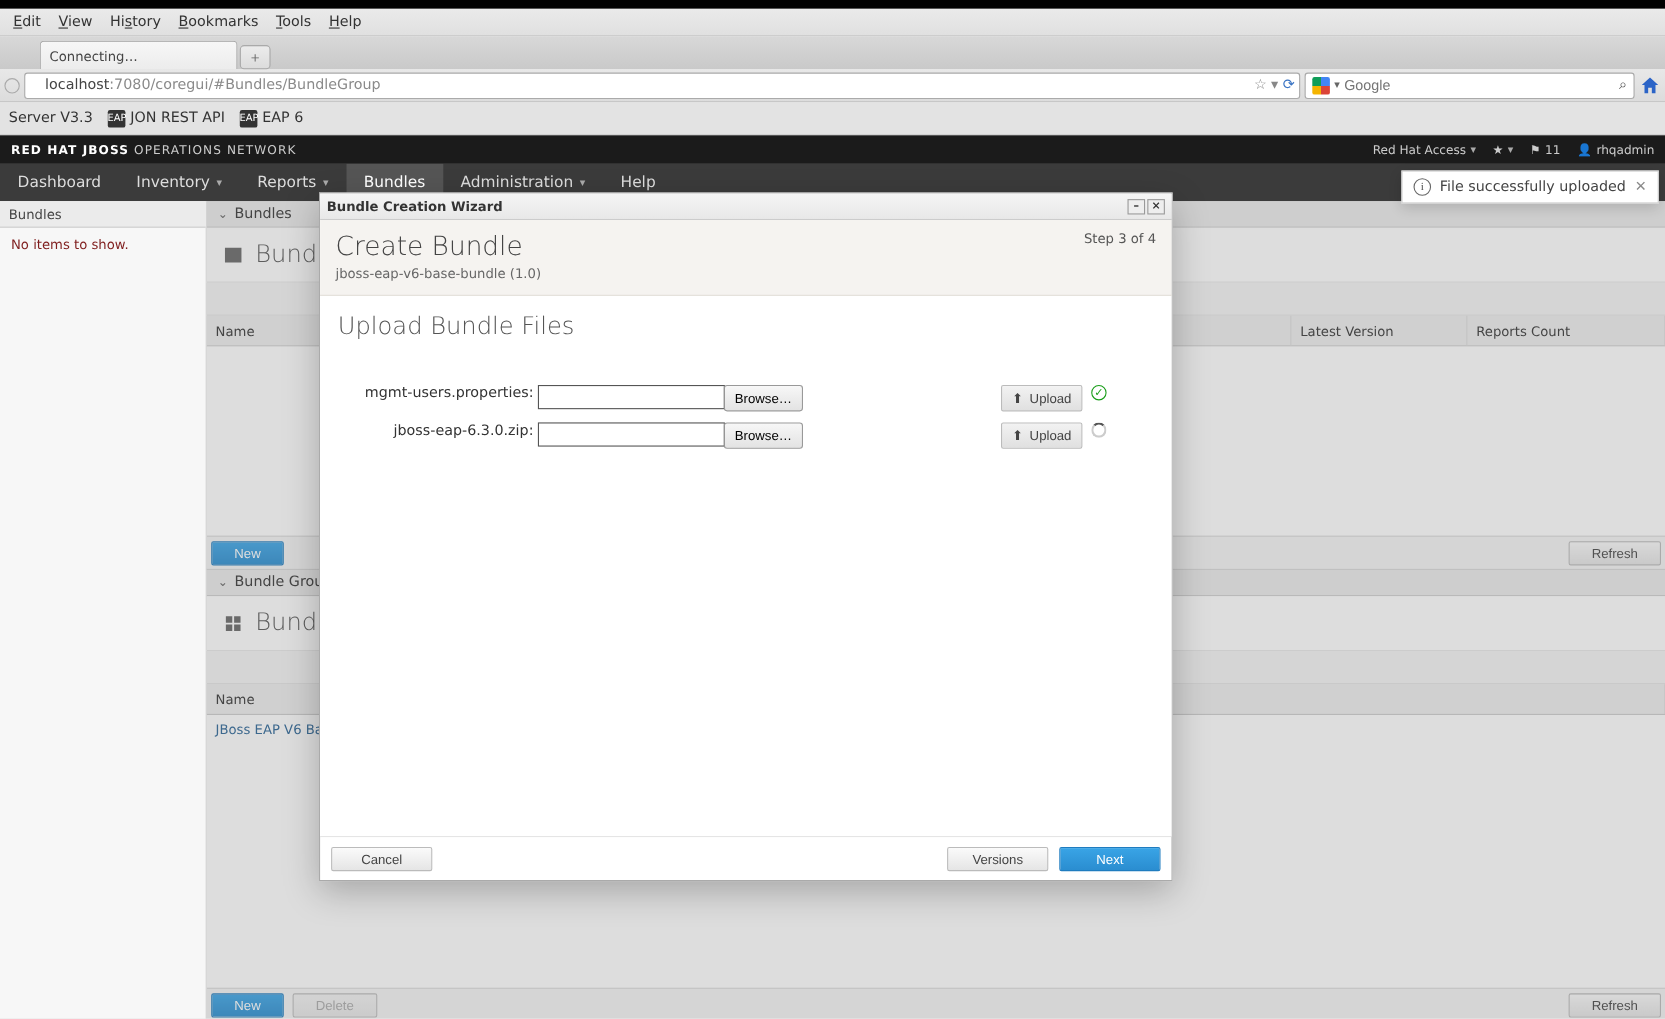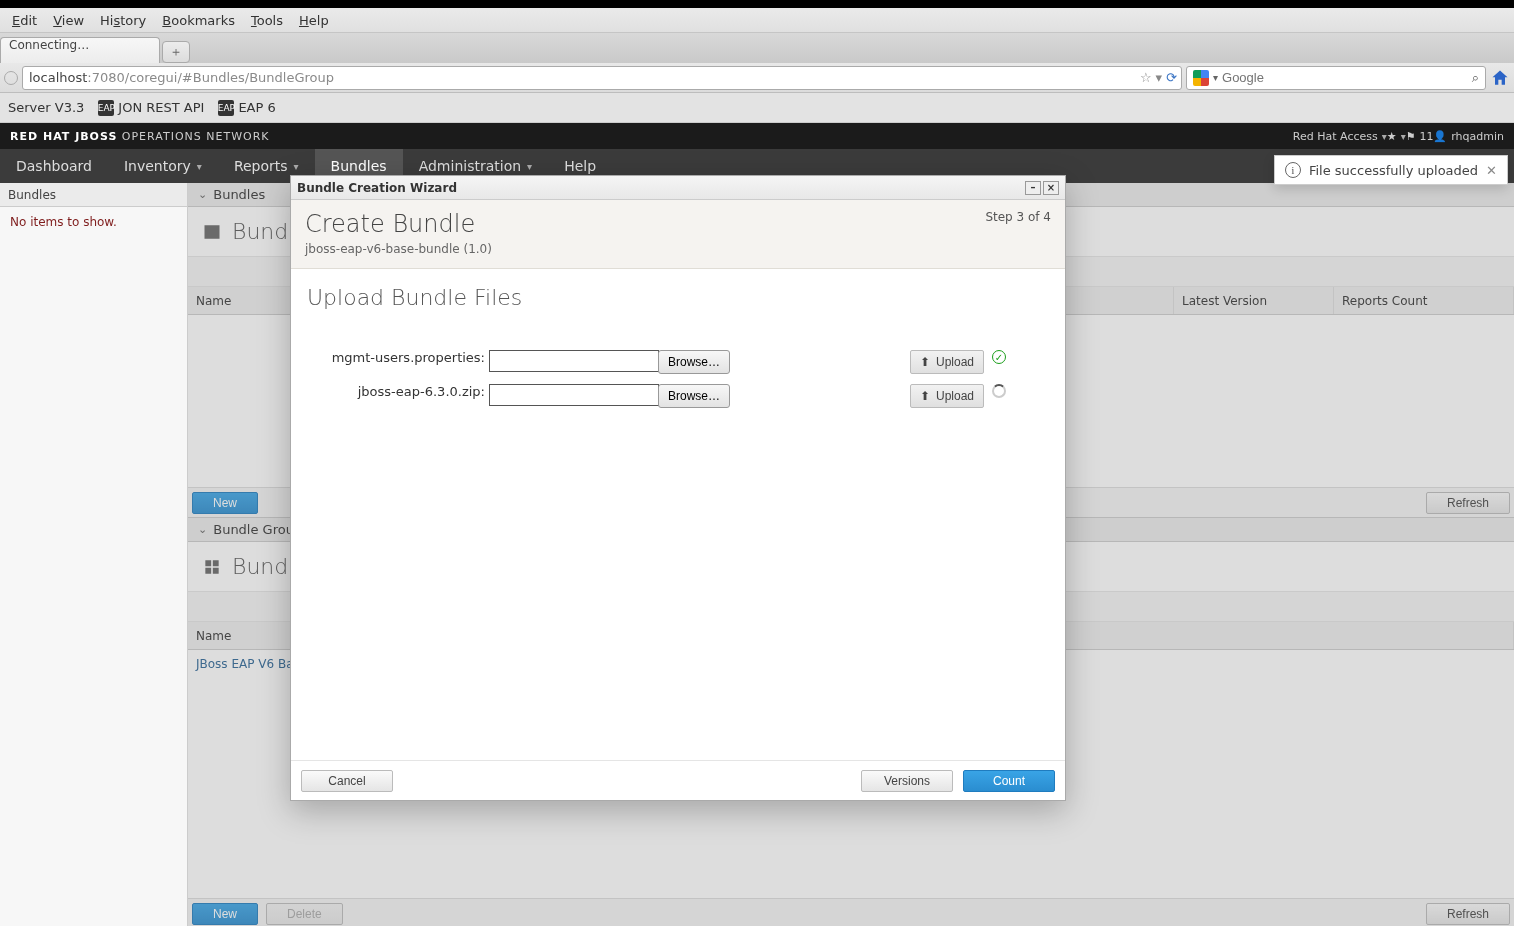--- a/index.html
+++ b/index.html
@@ -29,29 +29,29 @@
   .menuitem { padding: 0 8px; font-size: 13px; color:#333; }
   .menuitem span.u { text-decoration: underline; }
   .tabbar {
     height: 30px;
     background: linear-gradient(#d8d8d8,#c9c9c9);
     display: flex;
     align-items: flex-end;
   }
   .fftab {
     height: 26px;
-    width: 160px;
+    width: 180px;
     background: linear-gradient(#f7f7f7,#ececec);
     border: 1px solid #aaa;
     border-top-left-radius: 4px;
     border-top-right-radius: 4px;
     border-bottom: none;
-    display:flex; 
+    display:flex; align-items:center;
     padding:0 8px;
-    font-size:12px; color:#444;
+    font-size:12px; color:#444;margin-left:36px;
   }
   .plustab {
     width:28px; height:22px; margin-left:2px;
     background:linear-gradient(#ececec,#dcdcdc);
     border:1px solid #aaa; border-radius:4px;
     display:flex; align-items:center; justify-content:center;
     color:#666;
   }
   .addrbar {
     height: 30px;
@@ -60,21 +60,21 @@
     padding: 2px 4px;
     border-bottom:1px solid #bdbdbd;
     gap:4px;
   }
   .urlbox {
     flex: 1 1 auto;
     background:#fff;
     border:1px solid #aaa; border-radius:3px;
     height:24px;
     display:flex; align-items:center;
-    padding:0 6px;
+    padding:0 18px;
     position:relative;
   }
   .urlbox .host { color:#444; }
   .urlbox .path { color:#8a8a8a; }
   .urlbox .right {
     position:absolute; right:4px; display:flex; align-items:center; gap:4px;
     color:#888;
   }
   .searchbox {
     width: 300px;
@@ -106,21 +106,21 @@
   .rhhdr {
     height:26px;
     background:#1b1b1b;
     display:flex; align-items:center;
     padding:12px 10px;
     color:#ccc; font-size:11px;
     justify-content:space-between;
   }
   .rhhdr .brand { letter-spacing:1px; }
   .rhhdr .brand b { color:#fff; }
-  .rhhdr .r { display:flex; align-items:center; gap:0; }
+  .rhhdr .r { display:flex; align-items:center; gap:15px; }
   .rhhdr .ritem { display:flex; align-items:center; gap:4px; }
   .nav {
     height: 34px;
     background:#3b3b3b;
     display:flex; align-items:center;
     padding:0 0;
   }
   .nav .navitem {
     padding:0 16px;
     height:100%;
@@ -479,21 +479,21 @@
         <span>⬆</span>
         <span>Upload</span>
       </button>
       <span class="spn"></span>
     </div>
   </div>
   <div class="mfoot">
     <button class="btn">Cancel</button>
     <span class="r">
       <button class="btn">Versions</button>
-      <button class="btn primary">Count</button>
+      <button class="btn primary">Next</button>
     </span>
   </div>
 </div>
 
 <div class="toast">
   <span class="infoicn">i</span>
   <span>File successfully uploaded</span>
   <span class="close">✕</span>
 </div>
 

